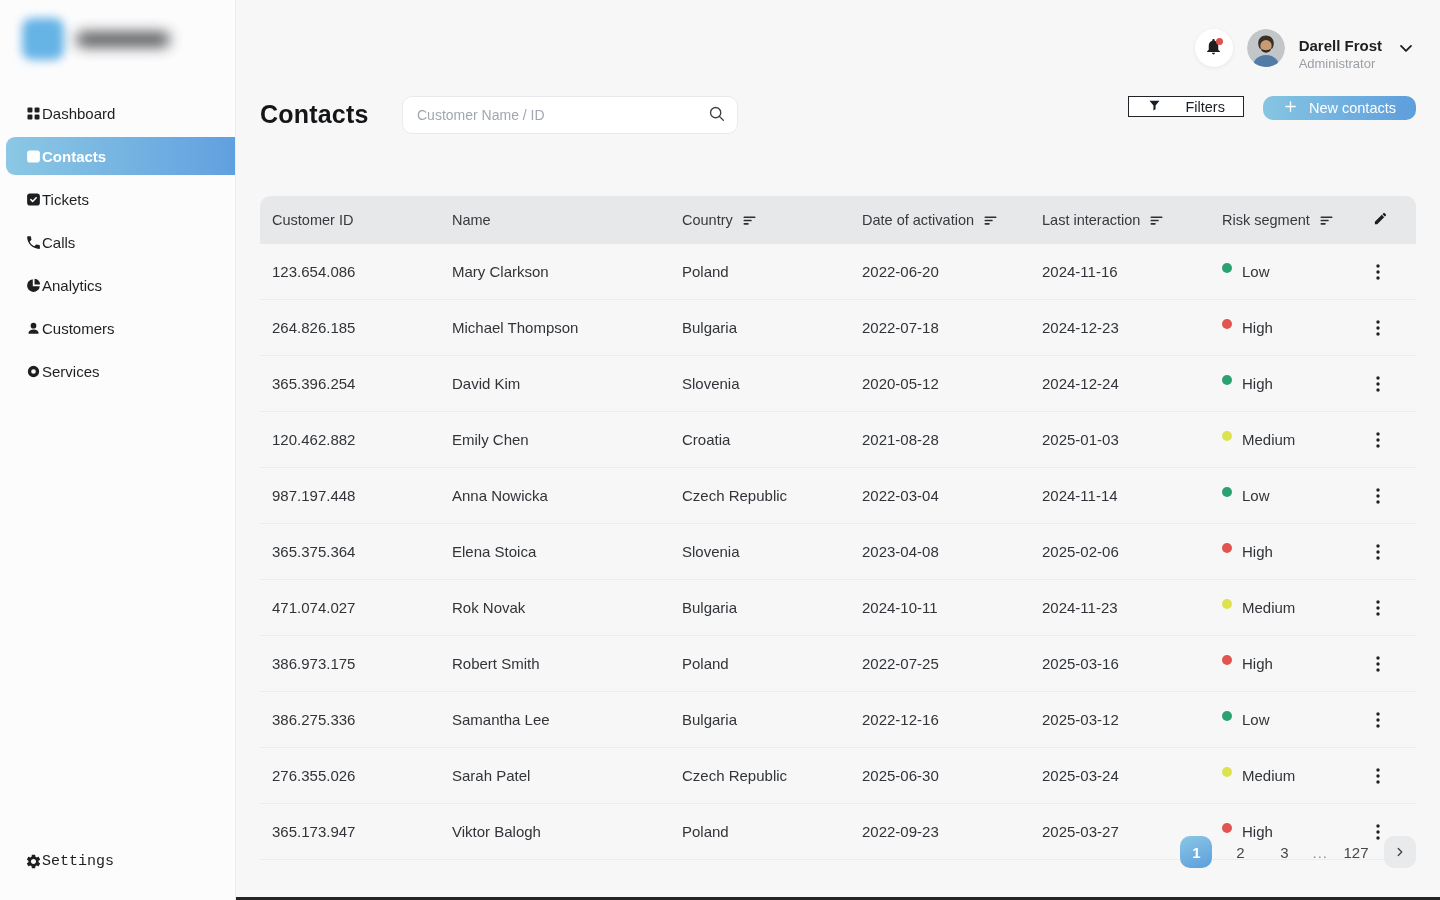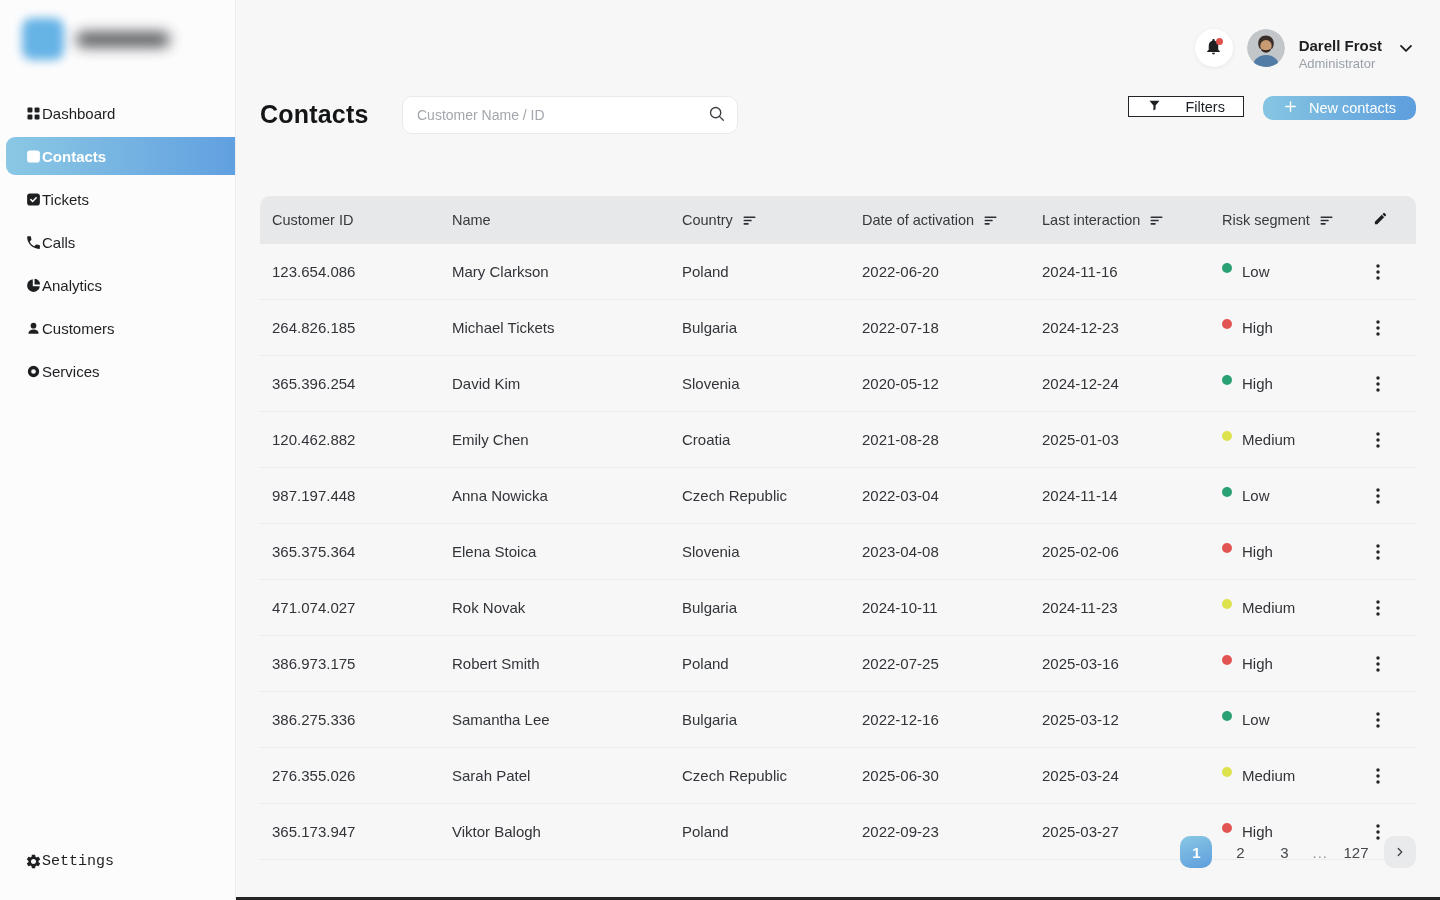--- a/index.html
+++ b/index.html
@@ -342,21 +342,21 @@
               <svg viewBox="0 0 4 16" fill="#202225">
                 <circle cx="2" cy="2" r="1.7"></circle>
                 <circle cx="2" cy="8" r="1.7"></circle>
                 <circle cx="2" cy="14" r="1.7"></circle>
               </svg>
             </span>
           </div>
   </div>
   <div class="row">
     <div class="cell">264.826.185</div>
-    <div class="cell">Michael Tickets</div>
+    <div class="cell">Michael Thompson</div>
     <div class="cell">Bulgaria</div>
     <div class="cell">2022-07-18</div>
     <div class="cell">2024-12-23</div>
     <div class="cell risk">
       <span class="dot" style="background:#e25451"></span>
       <span>High</span>
     </div>
     <div class="kebab-cell">
             <span class="kebab">
               <svg viewBox="0 0 4 16" fill="#202225">

